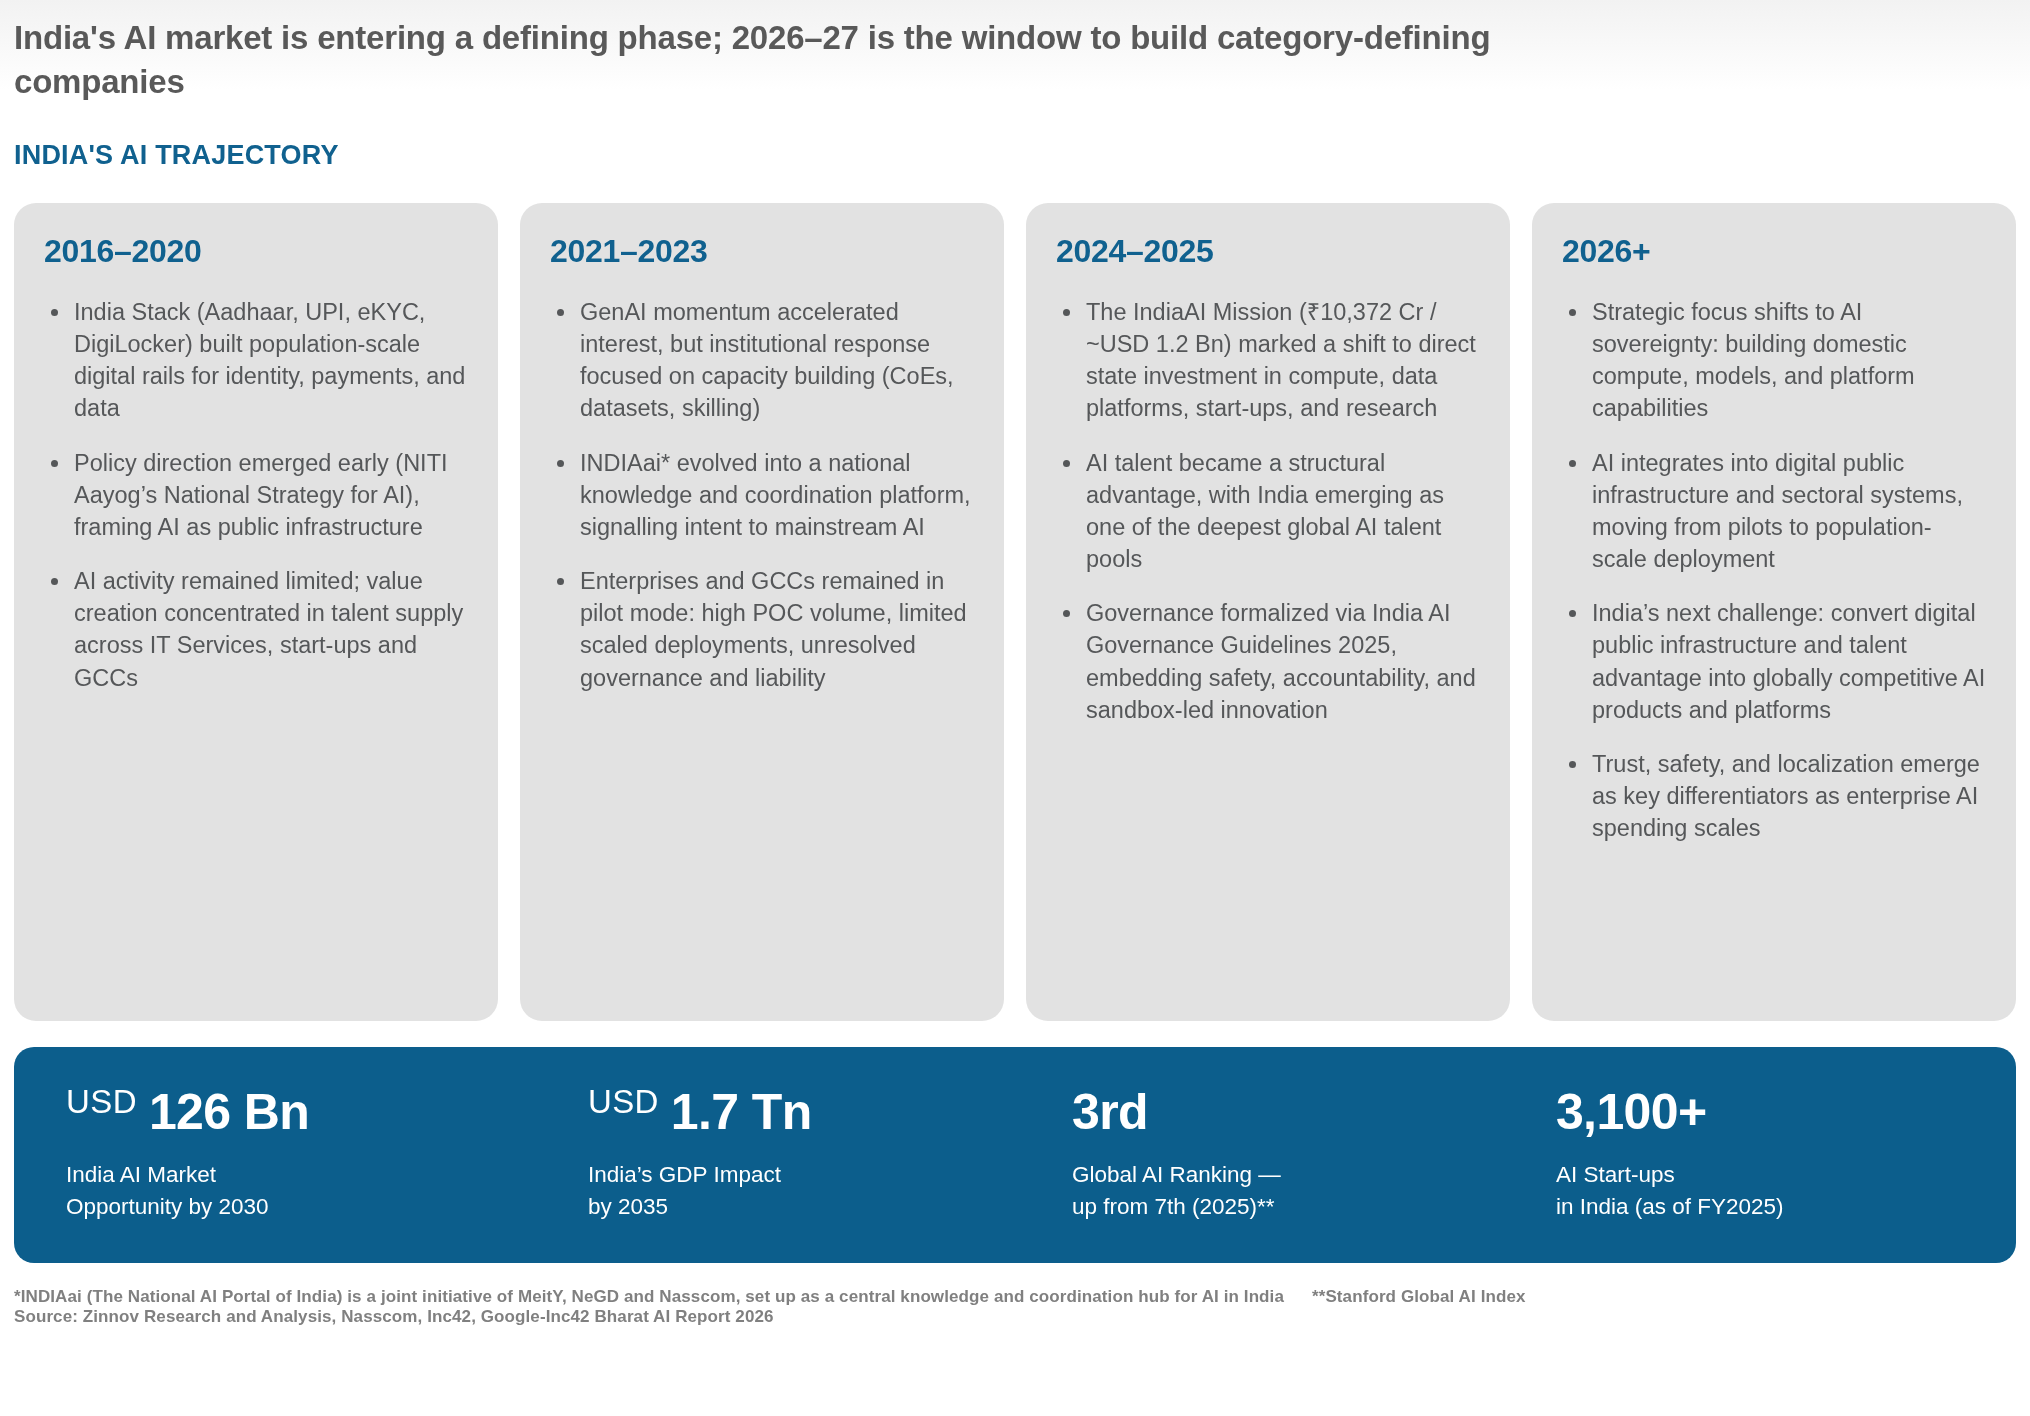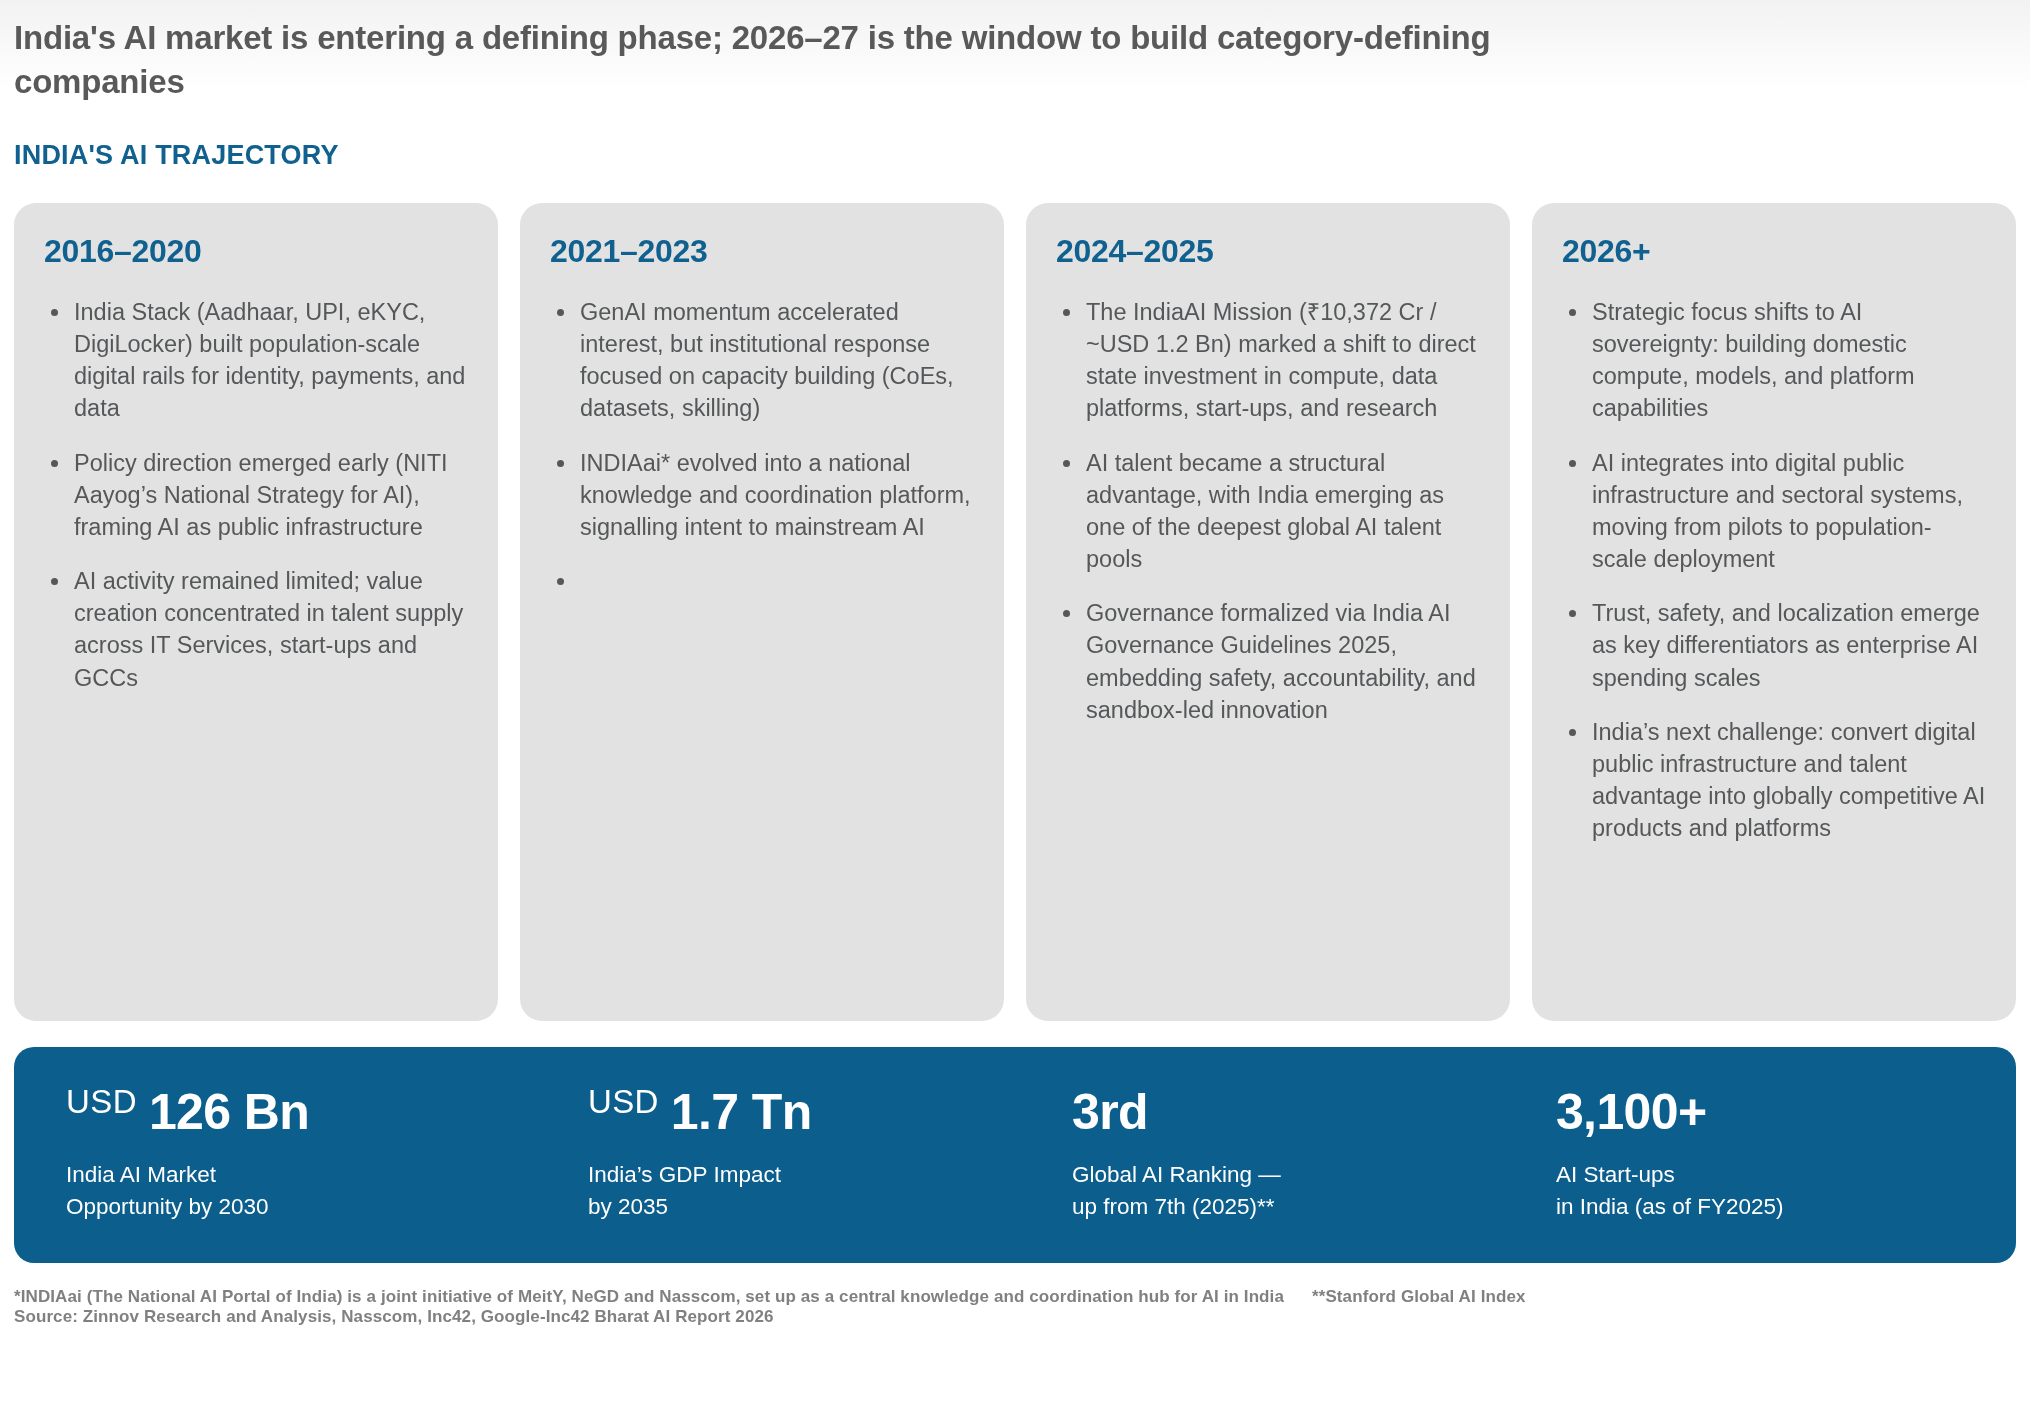--- a/index.html
+++ b/index.html
@@ -163,40 +163,40 @@
         <li><span class="dot"></span><span>Policy direction emerged early (NITI Aayog’s National Strategy for AI), framing AI as public infrastructure</span></li>
         <li><span class="dot"></span><span>AI activity remained limited; value creation concentrated in talent supply across IT Services, start-ups and GCCs</span></li>
       </ul>
     </div>
 
     <div class="card">
       <div class="card-title">2021–2023</div>
       <ul class="bullets">
         <li><span class="dot"></span><span>GenAI momentum accelerated interest, but institutional response focused on capacity building (CoEs, datasets, skilling)</span></li>
         <li><span class="dot"></span><span>INDIAai* evolved into a national knowledge and coordination platform, signalling intent to mainstream AI</span></li>
-        <li><span class="dot"></span></li>
+        <li><span class="dot"></span><span>Enterprises and GCCs remained in pilot mode: high POC volume, limited scaled deployments, unresolved governance and liability</span></li>
       </ul>
     </div>
 
     <div class="card">
       <div class="card-title">2024–2025</div>
       <ul class="bullets">
         <li><span class="dot"></span><span>The IndiaAI Mission (₹10,372 Cr / ~USD 1.2 Bn) marked a shift to direct state investment in compute, data platforms, start-ups, and research</span></li>
         <li><span class="dot"></span><span>AI talent became a structural advantage, with India emerging as one of the deepest global AI talent pools</span></li>
         <li><span class="dot"></span><span>Governance formalized via India AI Governance Guidelines 2025, embedding safety, accountability, and sandbox-led innovation</span></li>
       </ul>
     </div>
 
     <div class="card">
       <div class="card-title">2026+</div>
       <ul class="bullets">
         <li><span class="dot"></span><span>Strategic focus shifts to AI sovereignty: building domestic compute, models, and platform capabilities</span></li>
         <li><span class="dot"></span><span>AI integrates into digital public infrastructure and sectoral systems, moving from pilots to population-scale deployment</span></li>
+        <li><span class="dot"></span><span>India’s next challenge: convert digital public infrastructure and talent advantage into globally competitive AI products and platforms</span></li>
         <li><span class="dot"></span><span>Trust, safety, and localization emerge as key differentiators as enterprise AI spending scales</span></li>
-        <li><span class="dot"></span><span>India’s next challenge: convert digital public infrastructure and talent advantage into globally competitive AI products and platforms</span></li>
       </ul>
     </div>
 
   </div>
 
   <div class="stats-bar">
 
     <div class="stat">
       <div class="stat-value">
         <span class="stat-prefix">USD</span>

